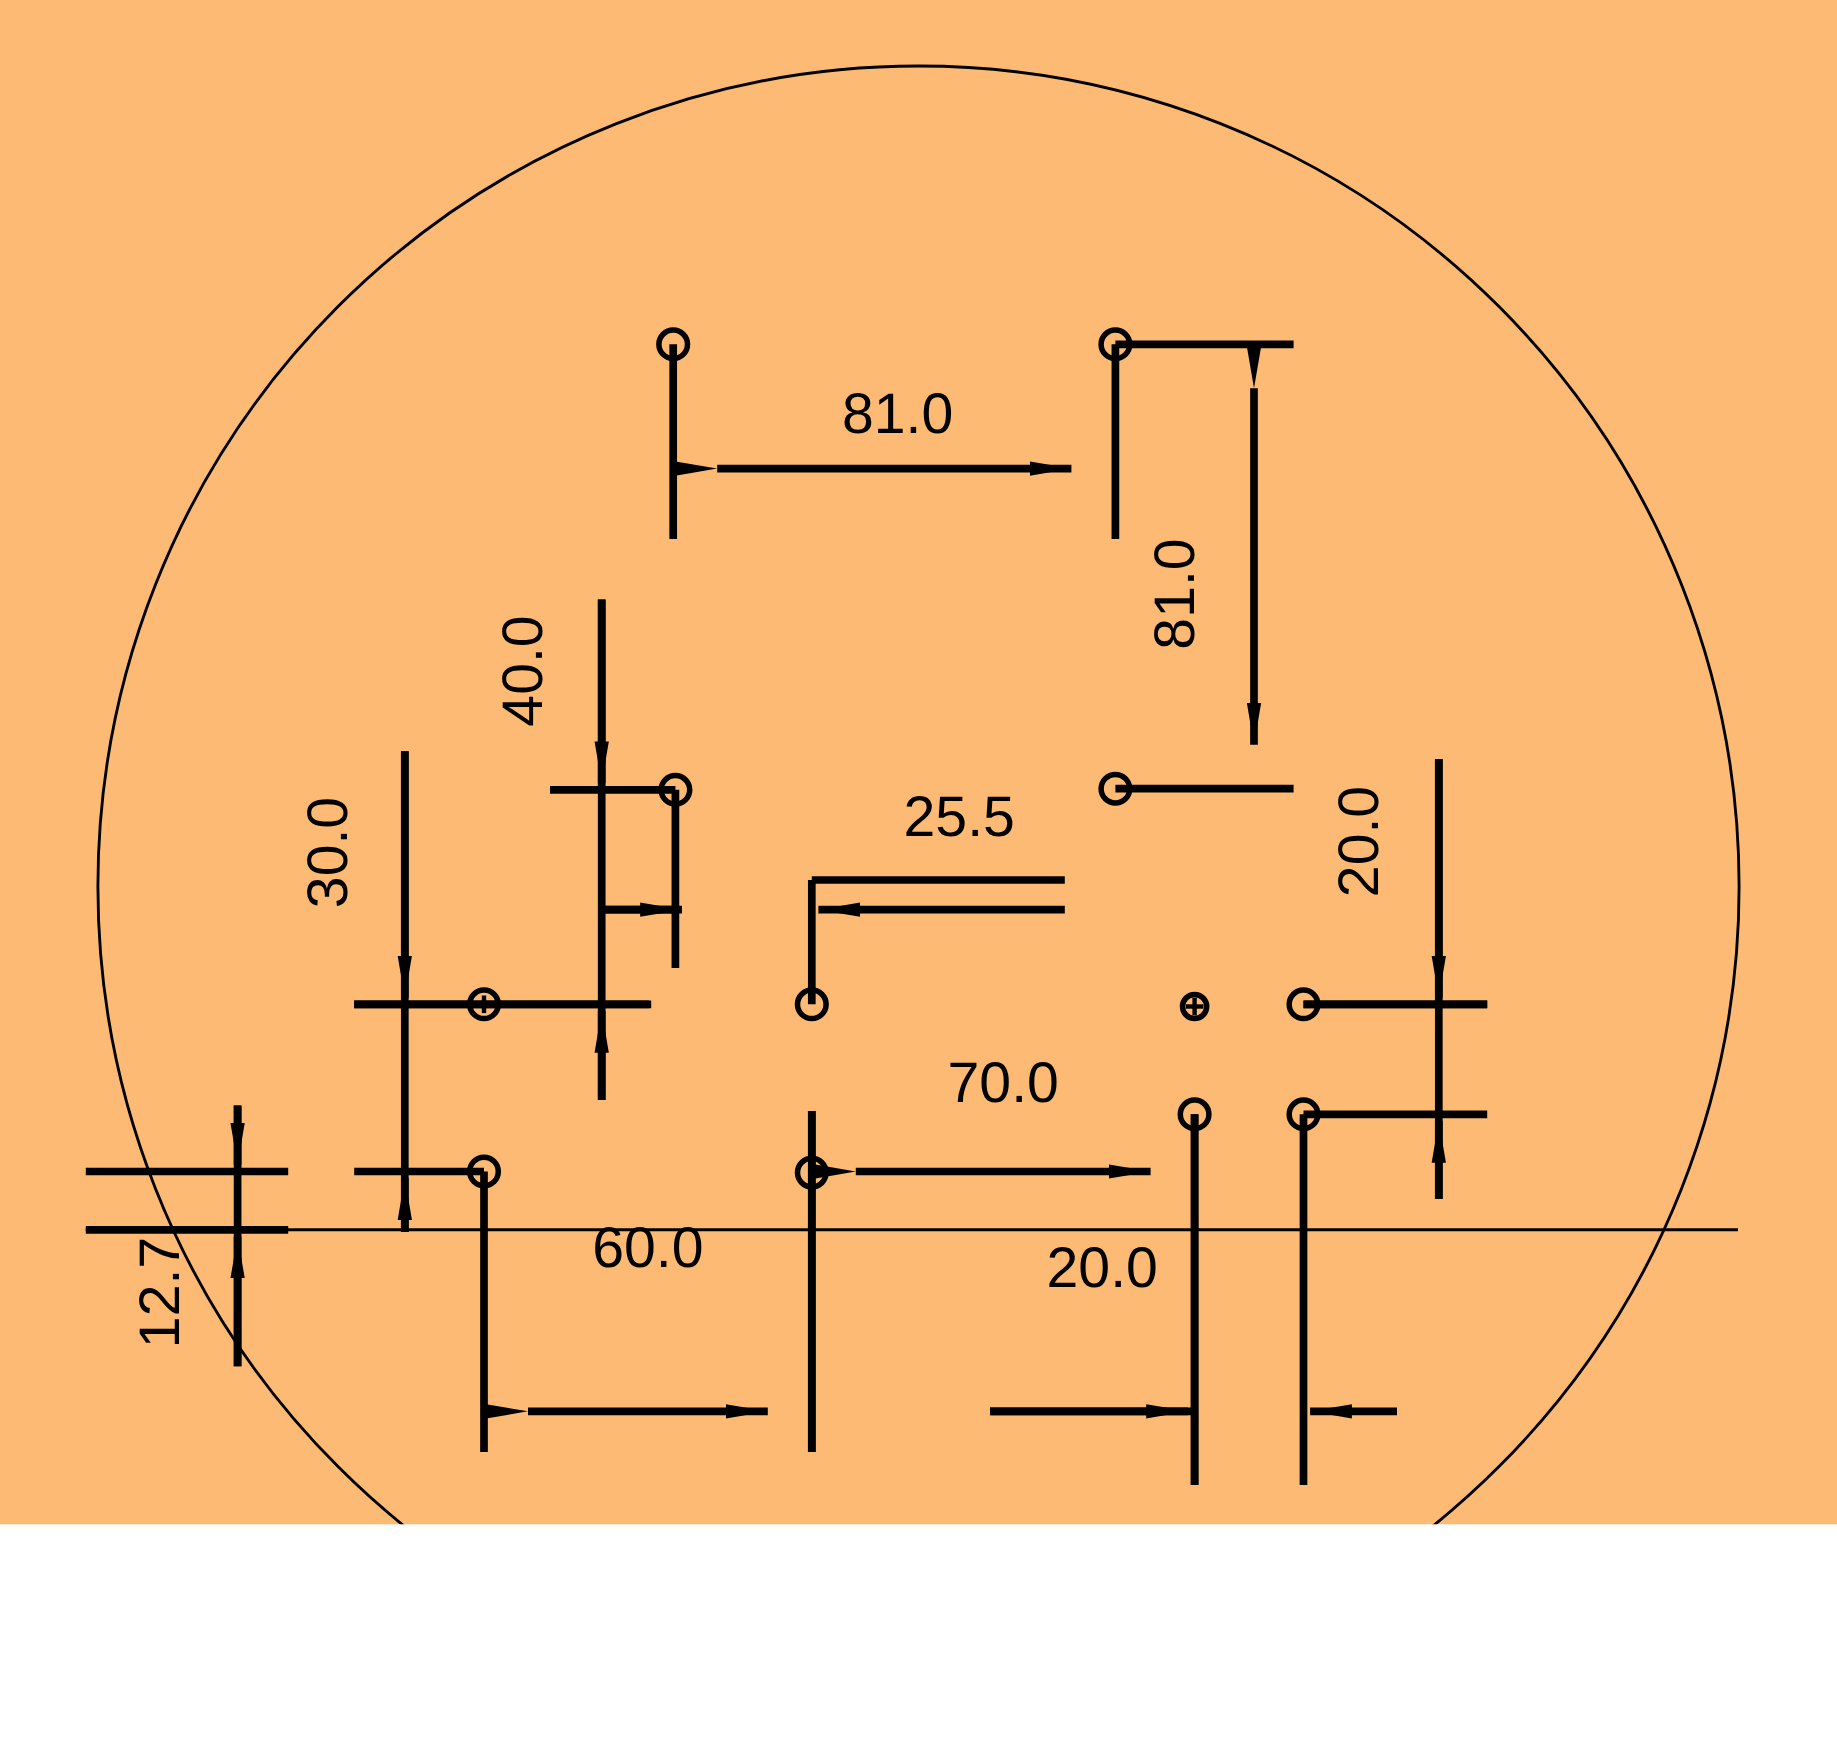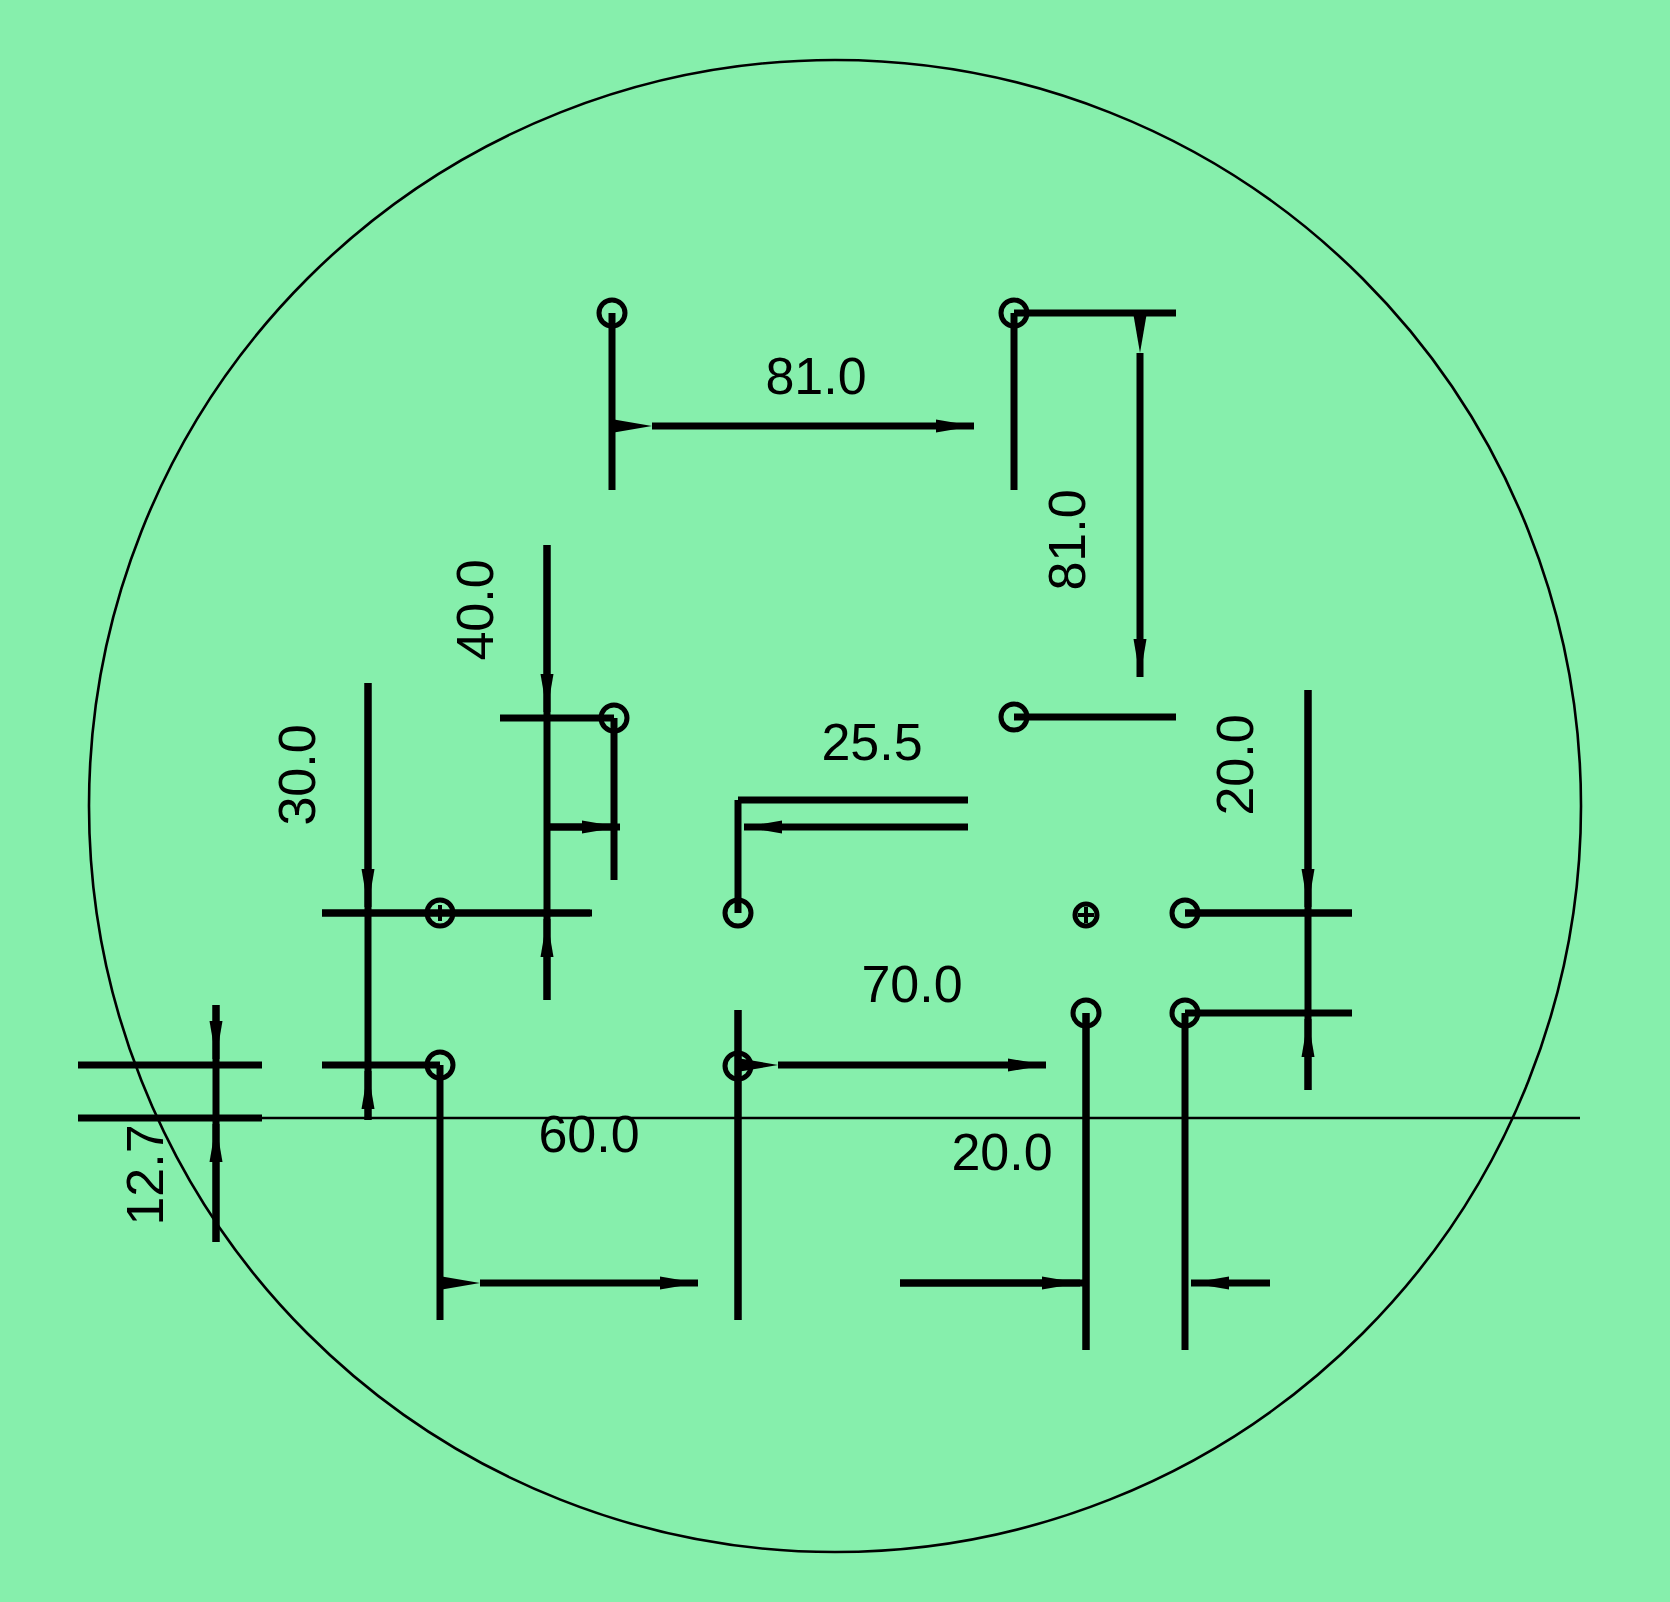--- a/index.html
+++ b/index.html
@@ -6,22 +6,22 @@
     margin: 0;
     padding: 0;
     background: #ffffff;
   }
   body {
     font-family: "Liberation Sans", sans-serif;
   }
   #stage {
     position: relative;
     width: 1670px;
-    height: 1602px;
-    background: #86efac;
+    height: 1386px;
+    background: #fdba74;
     overflow: hidden;
   }
   #drawing {
     position: absolute;
     left: 0;
     top: 0;
     width: 1670px;
     height: 1602px;
   }
   .dim-text {

